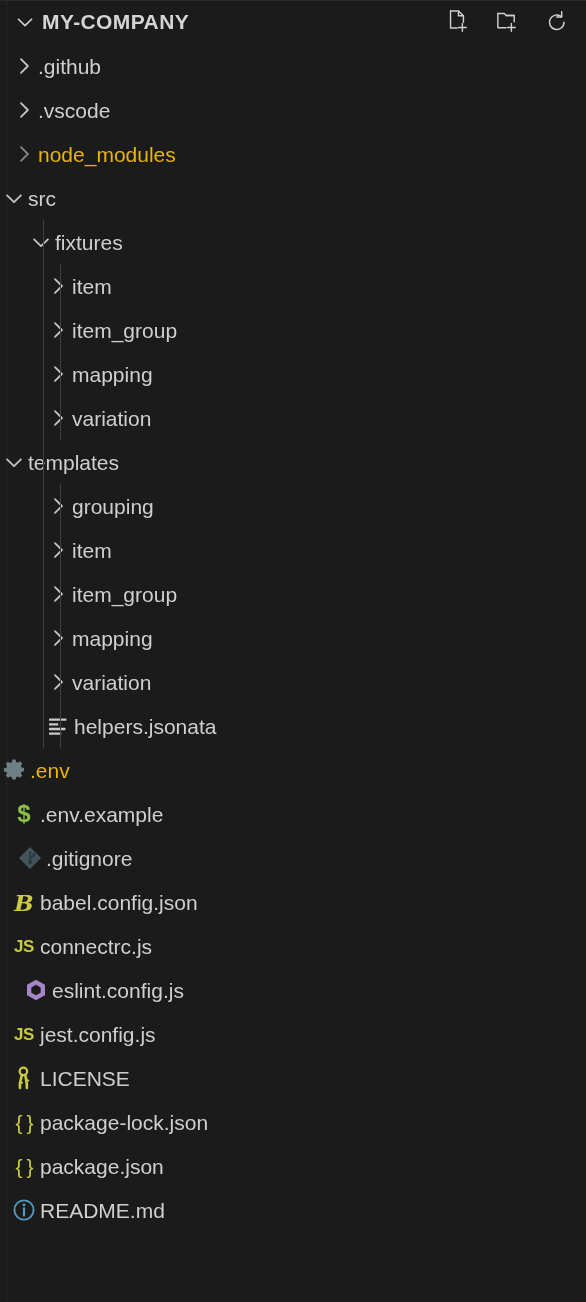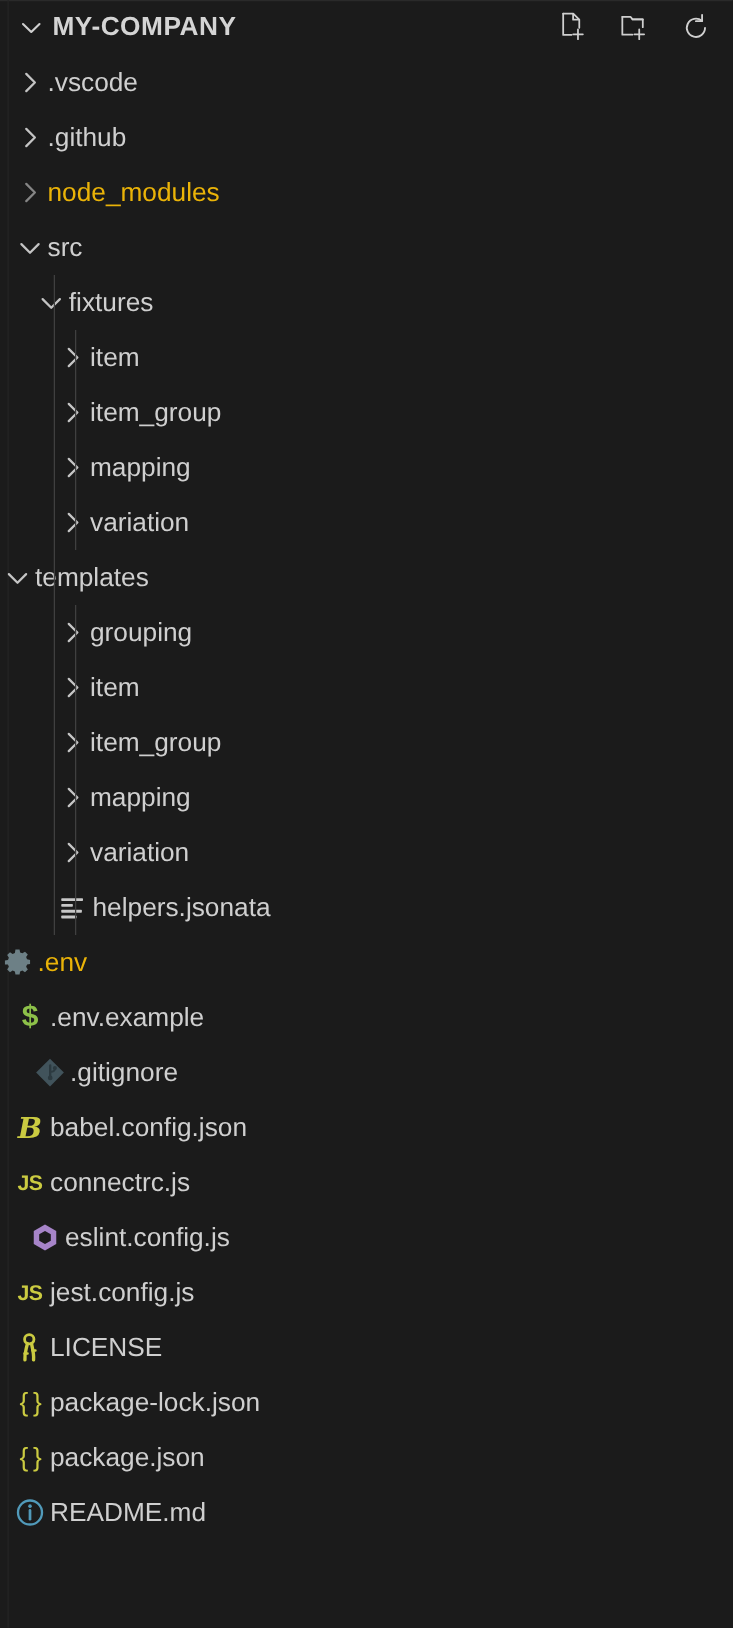--- a/index.html
+++ b/index.html
@@ -187,39 +187,39 @@
     </span>
   </div>
 
   <div class="tree" id="tree">
       <div class="row" style="padding-left:10px">
         <span class="twisty-cell">
           <svg width="24" height="24" viewBox="0 0 16 16">
             <path d="M6.0 3.4 L10.6 8 L6.0 12.6" fill="none" stroke="#c4c4c4" stroke-width="1.2" stroke-linecap="round" stroke-linejoin="round"></path>
           </svg>
         </span>
+        <span class="label">.github</span>
+      </div>
+      <div class="row" style="padding-left:10px">
+        <span class="twisty-cell">
+          <svg width="24" height="24" viewBox="0 0 16 16">
+            <path d="M6.0 3.4 L10.6 8 L6.0 12.6" fill="none" stroke="#c4c4c4" stroke-width="1.2" stroke-linecap="round" stroke-linejoin="round"></path>
+          </svg>
+        </span>
         <span class="label">.vscode</span>
       </div>
-      <div class="row" style="padding-left:10px">
-        <span class="twisty-cell">
-          <svg width="24" height="24" viewBox="0 0 16 16">
-            <path d="M6.0 3.4 L10.6 8 L6.0 12.6" fill="none" stroke="#c4c4c4" stroke-width="1.2" stroke-linecap="round" stroke-linejoin="round"></path>
-          </svg>
-        </span>
-        <span class="label">.github</span>
-      </div>
       <div class="row dim" style="padding-left:10px">
         <span class="twisty-cell">
           <svg width="24" height="24" viewBox="0 0 16 16">
             <path d="M6.0 3.4 L10.6 8 L6.0 12.6" fill="none" stroke="#858585" stroke-width="1.2" stroke-linecap="round" stroke-linejoin="round"></path>
           </svg>
         </span>
         <span class="label">node_modules</span>
       </div>
-      <div class="row" style="padding-left:10px">
+      <div class="row" style="">
         <span class="twisty-cell">
           <svg width="24" height="24" viewBox="0 0 16 16">
             <path d="M3.4 6.2 L8 10.8 L12.6 6.2" fill="none" stroke="#c4c4c4" stroke-width="1.2" stroke-linecap="round" stroke-linejoin="round"></path>
           </svg>
         </span>
         <span class="label">src</span>
       </div>
       <div class="row" style="padding-left:27px">
         <span class="twisty-cell">
           <svg width="24" height="24" viewBox="0 0 16 16">
@@ -327,21 +327,21 @@
           </svg>
         </span>
         <span class="label">.env</span>
       </div>
       <div class="row" style="padding-left:10px">
         <span class="icon-cell">
           <span class="glyph glyph-dollar" style="color:#8dc149">$</span>
         </span>
         <span class="label">.env.example</span>
       </div>
-      <div class="row" style="padding-left:26px">
+      <div class="row" style="padding-left:16px">
         <span class="icon-cell">
           <svg width="24" height="24" viewBox="0 0 16 16">
             <path d="M8 0.6 L15.4 8 L8 15.4 L0.6 8 Z" fill="#41535b"></path>
             <path d="M8.1 4.2 v6.6" stroke="#2c3a40" stroke-width="1.25" stroke-linecap="round" fill="none"></path>
             <circle cx="8.1" cy="10.9" r="1.25" fill="#2c3a40"></circle>
             <circle cx="10.6" cy="5.6" r="1.1" fill="#2c3a40"></circle>
             <path d="M8.1 7.6 q2.4 0.1 2.5 -1.6" stroke="#2c3a40" stroke-width="1.05" fill="none" stroke-linecap="round"></path>
           </svg>
         </span>
         <span class="label">.gitignore</span>

